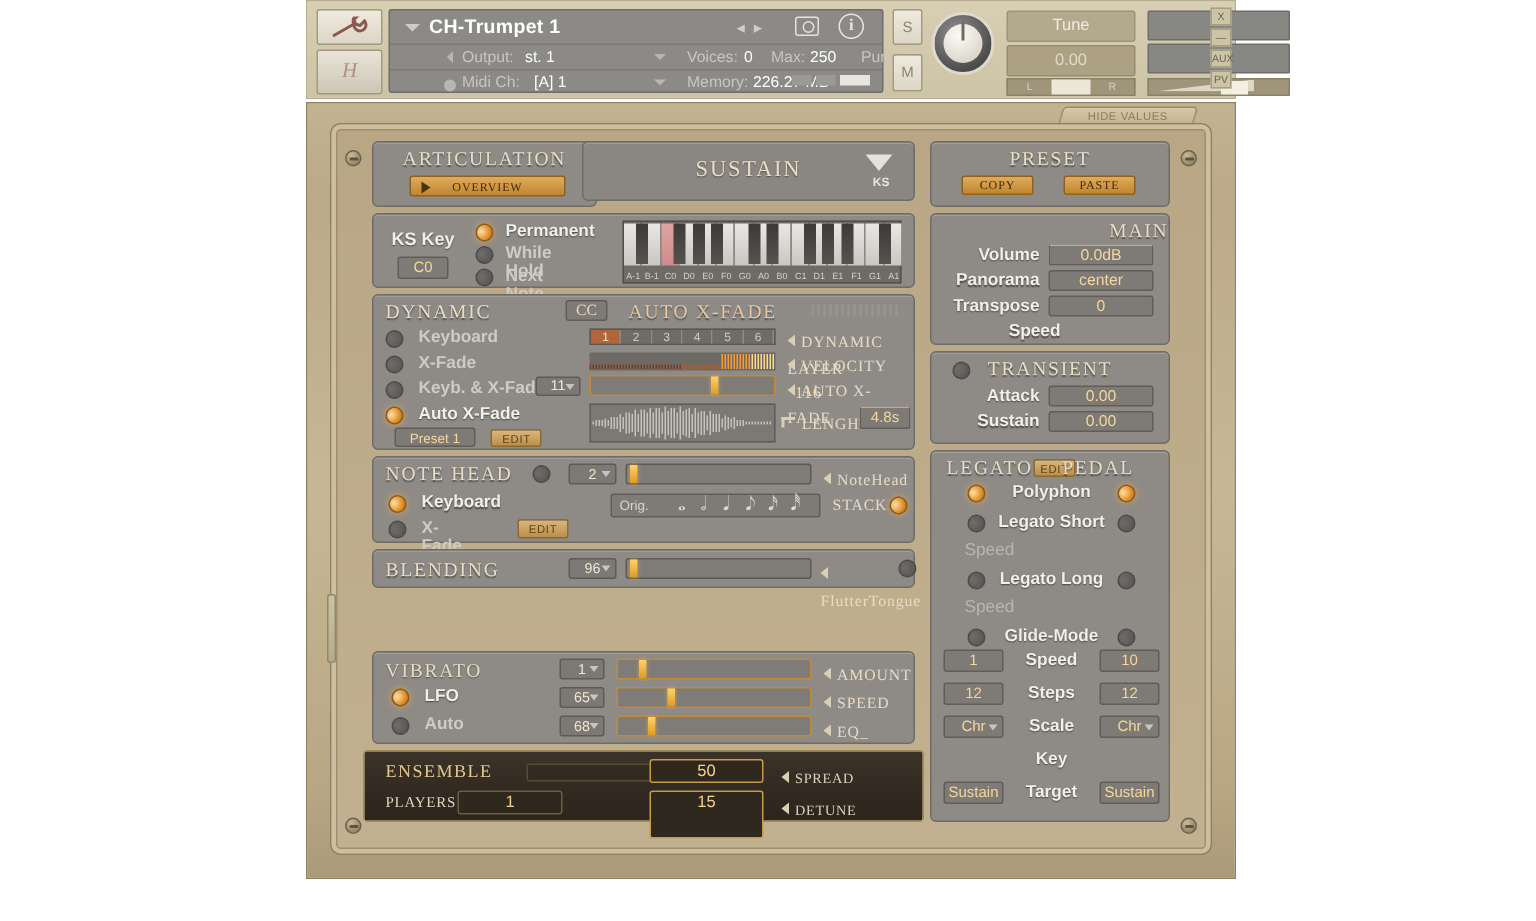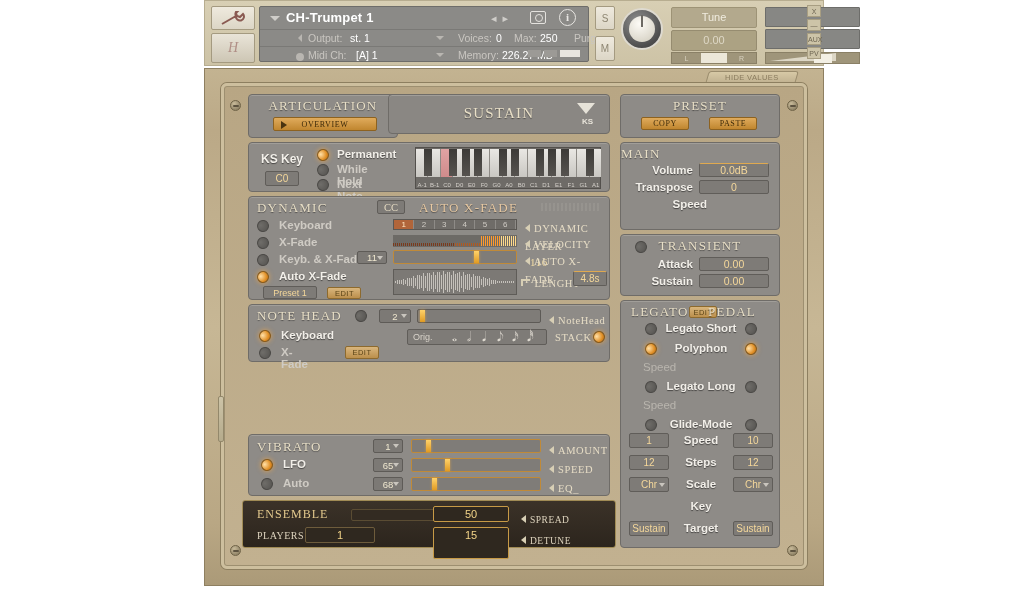--- a/index.html
+++ b/index.html
@@ -611,20 +611,33 @@
             <span style="position: absolute; left: 59px; top: -1px; font-size: 13px; color: rgb(222, 217, 208); font-family: &quot;DejaVu Sans&quot;, sans-serif;">𝅗𝅥</span>
             <span style="position: absolute; left: 74px; top: -1px; font-size: 13px; color: rgb(222, 217, 208); font-family: &quot;DejaVu Sans&quot;, sans-serif;">𝅘𝅥</span>
             <span style="position: absolute; left: 89px; top: -1px; font-size: 13px; color: rgb(222, 217, 208); font-family: &quot;DejaVu Sans&quot;, sans-serif;">𝅘𝅥𝅮</span>
             <span style="position: absolute; left: 104px; top: -1px; font-size: 13px; color: rgb(222, 217, 208); font-family: &quot;DejaVu Sans&quot;, sans-serif;">𝅘𝅥𝅯</span>
             <span style="position: absolute; left: 119px; top: -1px; font-size: 13px; color: rgb(222, 217, 208); font-family: &quot;DejaVu Sans&quot;, sans-serif;">𝅘𝅥𝅰</span>
           </div>
         <div class="cap" style="position:absolute;left:306px;top:27px">STACK</div>
         <span class="led on" style="position:absolute;left:344px;top:26px"></span>
       </div>
 
+      <div class="mod" style="left:24px;top:280px;width:362px;height:26px">
+        <div class="sect-title" style="position:absolute;left:8px;top:5px">BLENDING</div>
+        <div class="numbox" style="position:absolute;left:130px;top:5px;width:32px;height:14px;line-height:13px">
+          <span>96</span><i class="cv"></i>
+        </div>
+        <div class="slider" style="position:absolute;left:168px;top:5px;width:124px;height:14px">
+          <div class="handle" style="left:2px"></div>
+        </div>
+        <div style="position:absolute;left:298px;top:6px">
+          <span class="tri-left"></span><span class="cap">FlutterTongue</span>
+        </div>
+        <span class="led" style="position:absolute;left:350px;top:6px"></span>
+      </div>
 
       <div class="mod" style="left:24px;top:348px;width:362px;height:62px">
         <div class="sect-title" style="position:absolute;left:8px;top:4px">VIBRATO</div>
         <div id="vibrows">
             <div>
               <span class="numbox" style="position:absolute;left:124px;top:4px;width:30px;height:14px;line-height:13px">1<i class="cv"></i></span>
               <span class="slider outl" style="position:absolute;left:162px;top:4px;width:130px;height:14px">
                 <span class="handle" style="position:absolute;top:0;bottom:0;width:5px;left:14px"></span>
               </span>
               <span style="position:absolute;left:300px;top:5px"><span class="tri-left"></span><span class="cap">AMOUNT</span></span>
@@ -659,25 +672,29 @@
         <div class="ens-slot" style="position:absolute;left:190px;top:26px;width:76px;height:32px;line-height:15px">15</div>
         <div style="position:absolute;left:278px;top:8px">
           <span class="tri-left"></span><span class="ens-lbl">SPREAD</span>
         </div>
         <div style="position:absolute;left:278px;top:29px">
           <span class="tri-left"></span><span class="ens-lbl">DETUNE</span>
         </div>
       </div>
 
       <div class="mod" style="left:396px;top:56px;width:160px;height:88px">
-        <div class="sect-title" style="position:absolute;left:0;right:0;top:3px;text-align:left">MAIN</div>
+        <div class="sect-title" style="position:absolute;left:12px;right:0;top:3px;text-align:right">MAIN</div>
         <div id="mainrows" style="position:absolute;left:0;top:20px;width:160px">
             <div style="position: relative; height: 17px;">
               <span class="lbl-w" style="position:absolute;right:88px;top:1px">Volume</span>
               <span class="slot amber top" style="position:absolute;left:78px;top:0;width:70px;height:14px;line-height:13px">0.0dB</span>
+            </div>
+            <div style="position: relative; height: 17px;">
+              <span class="lbl-w" style="position:absolute;right:88px;top:1px">Panorama</span>
+              <span class="slot amber" style="position:absolute;left:78px;top:0;width:70px;height:14px;line-height:13px">center</span>
             </div>
             <div style="position: relative; height: 17px;">
               <span class="lbl-w" style="position:absolute;right:88px;top:1px">Transpose</span>
               <span class="slot amber" style="position:absolute;left:78px;top:0;width:70px;height:14px;line-height:13px">0</span>
             </div>
             <div style="position: relative; height: 17px;">
               <span class="lbl-w" style="position:absolute;right:74px;top:1px">Speed</span>
             </div>
           </div>
       </div>
@@ -696,28 +713,28 @@
             </div>
           </div>
       </div>
 
       <div class="mod" style="left:396px;top:214px;width:160px;height:248px">
         <div class="sect-title" style="position:absolute;left:10px;top:3px">LEGATO</div>
         <div class="editbtn" style="position:absolute;left:68px;top:5px;width:28px;height:12px;line-height:11px">EDIT</div>
         <div class="sect-title" style="position:absolute;right:23px;top:3px">PEDAL</div>
         <div id="legrows" style="position:absolute;left:0;top:20px;width:160px">
             <div style="position: relative; height: 20px;">
+              <span class="led on" style="position:absolute;left:24px;top:2px"></span>
+              <span class="led on" style="position:absolute;right:24px;top:2px"></span>
+              <span class="lbl-w" style="position:absolute;left:0;right:0;top:1px;text-align:center">Polyphon</span>
+            </div>
+            <div style="position: relative; height: 20px;">
               <span class="led" style="position:absolute;left:24px;top:2px"></span>
               <span class="led" style="position:absolute;right:24px;top:2px"></span>
               <span class="lbl-w" style="position:absolute;left:0;right:0;top:1px;text-align:center">Legato Short</span>
-            </div>
-            <div style="position: relative; height: 20px;">
-              <span class="led on" style="position:absolute;left:24px;top:2px"></span>
-              <span class="led on" style="position:absolute;right:24px;top:2px"></span>
-              <span class="lbl-w" style="position:absolute;left:0;right:0;top:1px;text-align:center">Polyphon</span>
             </div>
             <div style="position: relative; height: 18px;">
               <span class="lbl-g" style="position:absolute;left:22px;top:0;font-weight:normal;color:#b9b5ae">Speed</span>
             </div>
             <div style="position: relative; height: 20px;">
               <span class="led" style="position:absolute;left:24px;top:2px"></span>
               <span class="led" style="position:absolute;right:24px;top:2px"></span>
               <span class="lbl-w" style="position:absolute;left:0;right:0;top:1px;text-align:center">Legato Long</span>
             </div>
             <div style="position: relative; height: 18px;">

